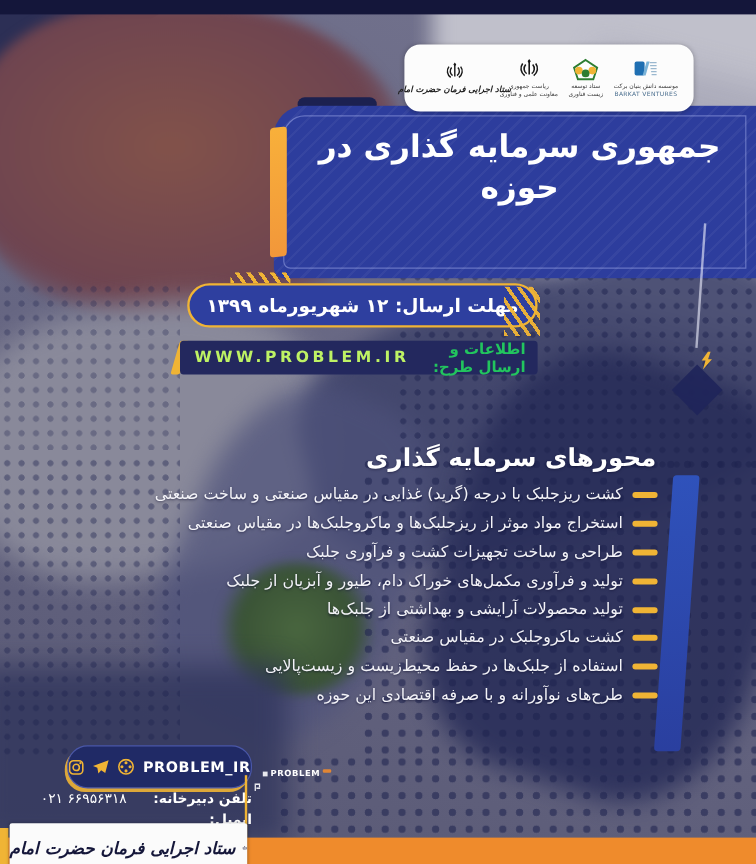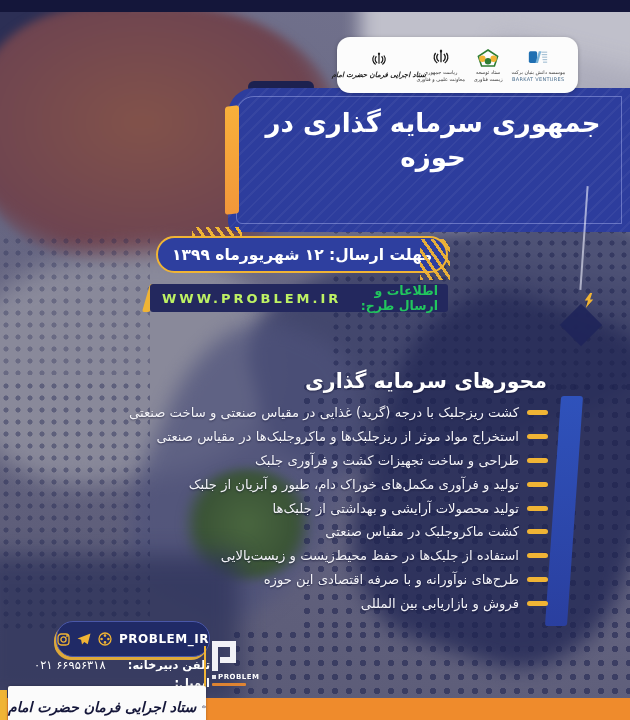--- a/index.html
+++ b/index.html
@@ -105,21 +105,21 @@
   .social .handle{color:#ffffff;font-size:12px;font-weight:bold;letter-spacing:.5px;}
   .crow{left:34px;top:657px;width:176px;height:16px;z-index:3;display:flex;
         align-items:center;justify-content:space-between;}
   .crow .clbl{color:#ffffff;font-size:11.5px;font-weight:bold;direction:rtl;}
   .crow .cval{color:#ffffff;font-size:11.5px;letter-spacing:.5px;text-align:right;}
   .crow.em{top:675px;}
   .crow.em .cval{font-weight:bold;border-bottom:1px solid rgba(255,255,255,.85);padding-bottom:1px;margin-top:44px;}
 
   
   .yline{left:204px;top:646px;width:2px;height:54px;background:#f0b435;z-index:3;}
-  .plogo{left:212px;top:641px;width:64px;height:64px;z-index:3;display:flex;flex-direction:column;
+  .plogo{left:212px;top:641px;width:64px;height:64px;z-index:3;display:flex;flex-direction:row;
          align-items:flex-start;gap:2px;}
   .plogo .ptext{color:#ffffff;font-size:7px;font-weight:bold;letter-spacing:.5px;display:flex;
                 align-items:center;gap:2px;}
   .psq{width:4px;height:4px;background:#e8e8ee;display:inline-block;}
   .ptag{width:34px;height:3px;background:#ef8b2c;border-radius:1px;opacity:.9;}
   .orange-strip{left:0;top:698px;width:630px;height:22px;background:#ef8b2c;z-index:2;}
   .ystub{left:0;top:690px;width:7px;height:30px;background:#f0b435;z-index:3;}
   .stamp{left:8px;top:686px;width:198px;height:42px;z-index:4;background:#fbfbfb;border-radius:2px;
          display:flex;align-items:center;justify-content:center;gap:6px;direction:rtl;
          box-shadow:0 0 3px rgba(0,0,0,.3);}
@@ -252,24 +252,20 @@
         <span class="itxt">کشت ماکروجلبک در مقیاس صنعتی</span>
       </div>
     <div class="row">
         <span class="dash"></span>
         <span class="itxt">استفاده از جلبک‌ها در حفظ محیط‌زیست و زیست‌پالایی</span>
       </div>
     <div class="row">
         <span class="dash"></span>
         <span class="itxt">طرح‌های نوآورانه و با صرفه اقتصادی این حوزه</span>
       </div>
-    <div class="row">
-        <span class="dash"></span>
-        <span class="itxt">فروش و بازاریابی بین المللی</span>
-      </div>
   </div>
 
   <div class="abs social">
     <svg width="13" height="13" viewBox="0 0 13 13" fill="none" stroke="#f0b435" stroke-width="1.3">
       <rect x="1" y="1" width="11" height="11" rx="3.2"></rect>
         <circle cx="6.5" cy="6.5" r="2.6"></circle>
         <circle cx="10" cy="3" r=".9" fill="#f0b435" stroke="none"></circle>
     </svg>
     <svg width="14" height="12" viewBox="0 0 14 12">
       <path d="M13.5 .5 L.5 5.4 l3.6 1.3 L5 11.5 l2.3 -2.6 3.4 2.3 Z" fill="#f0b435"></path>

